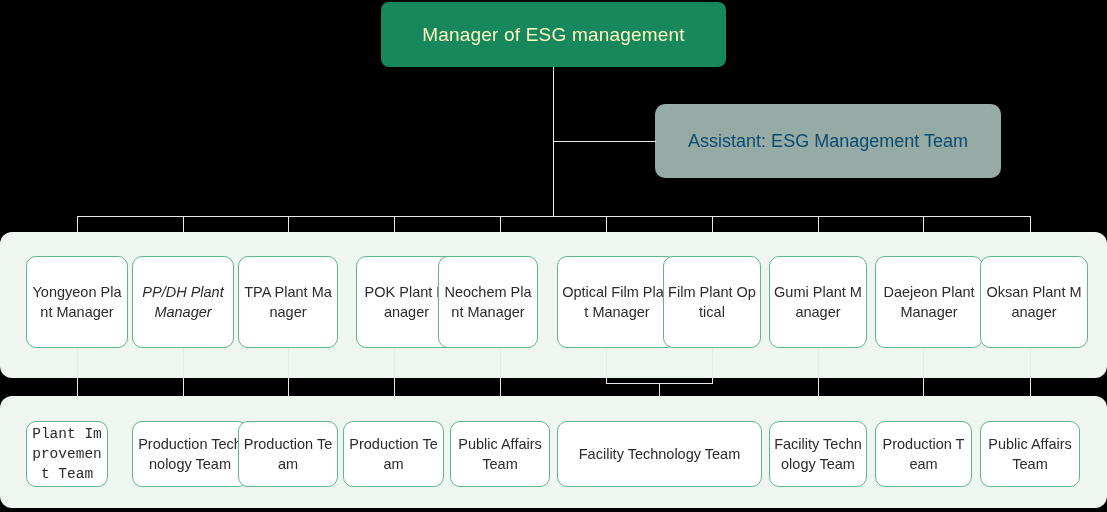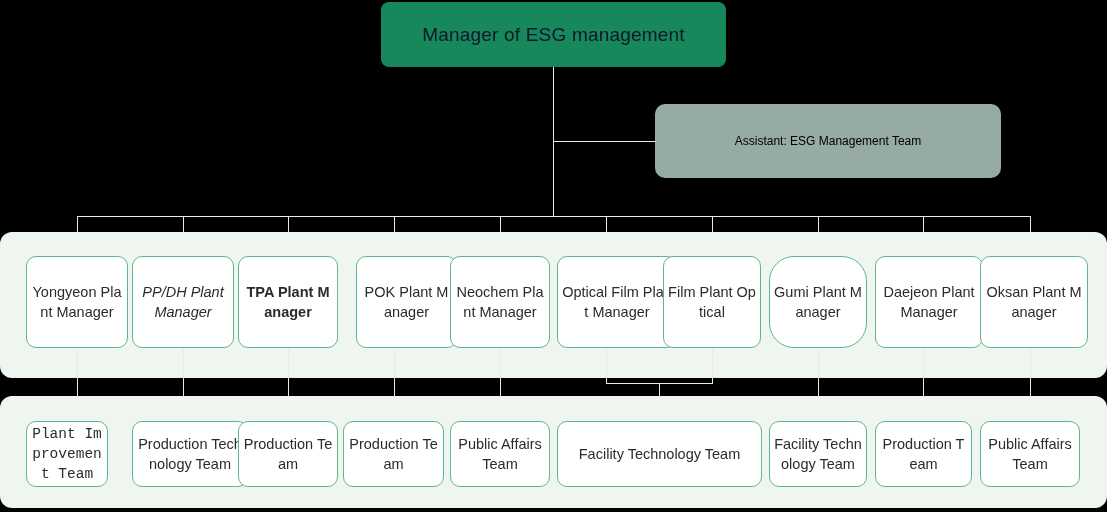--- a/index.html
+++ b/index.html
@@ -44,43 +44,43 @@
     width: 345px;
     height: 65px;
     background: #17875c;
     border-radius: 8px;
     display: flex;
     align-items: center;
     justify-content: center;
     box-sizing: border-box;
   }
   .root-box-label {
-    color: #0f172a;
+    color: #fef9c3;
     font-size: 19px;
     letter-spacing: .2px;
     text-align: center;
   }
 
   
   .assistant-box {
     position: absolute;
     left: 655px;
     top: 104px;
     width: 346px;
     height: 74px;
     background: #96aaa6;
     border-radius: 10px;
     display: flex;
     align-items: center;
     justify-content: center;
     box-sizing: border-box;
   }
   .assistant-box-label {
-    color: #000000;
-    font-size: 12px;
+    color: #0c4a6e;
+    font-size: 18px;
     text-align: center;
   }
 
   
   .node {
     position: absolute;
     background: #ffffff;
     border: 1px solid #5fb68e;
     border-radius: 10px;
     box-sizing: border-box;
@@ -149,36 +149,36 @@
 
   <div class="panel" style="left:0px; top:396px; width:1107px; height:112px;"></div>
 
   <div class="plant-row">
     <div class="node" style="left:26px;  top:256px; width:102px;">
       <span class="node-label">Yongyeon Plant Manager</span>
     </div>
     <div class="node" style="left:132px; top:256px; width:102px;font-style:italic;">
       <span class="node-label">PP/DH Plant Manager</span>
     </div>
-    <div class="node" style="left:238px; top:256px; width:100px;font-weight:bold;">
+    <div class="node" style="left:238px; top:256px; width:100px;">
       <span class="node-label">TPA Plant Manager</span>
     </div>
     <div class="node" style="left:356px; top:256px; width:101px;">
       <span class="node-label">POK Plant Manager</span>
     </div>
-    <div class="node" style="left:450px; top:256px; width:100px;">
+    <div class="node" style="left:438px; top:256px; width:100px;">
       <span class="node-label">Neochem Plant Manager</span>
     </div>
     <div class="node" style="left:557px; top:256px; width:120px;">
       <span class="node-label">Optical Film Plant Manager</span>
     </div>
     <div class="node" style="left:663px; top:256px; width:98px;">
       <span class="node-label">Film Plant Optical</span>
     </div>
-    <div class="node" style="left:769px; top:256px; width:98px;border-radius:25px;">
+    <div class="node" style="left:769px; top:256px; width:98px;">
       <span class="node-label">Gumi Plant Manager</span>
     </div>
     <div class="node" style="left:875px; top:256px; width:108px;">
       <span class="node-label">Daejeon Plant Manager</span>
     </div>
     <div class="node" style="left:980px; top:256px; width:108px;">
       <span class="node-label">Oksan Plant Manager</span>
     </div>
   </div>
 

